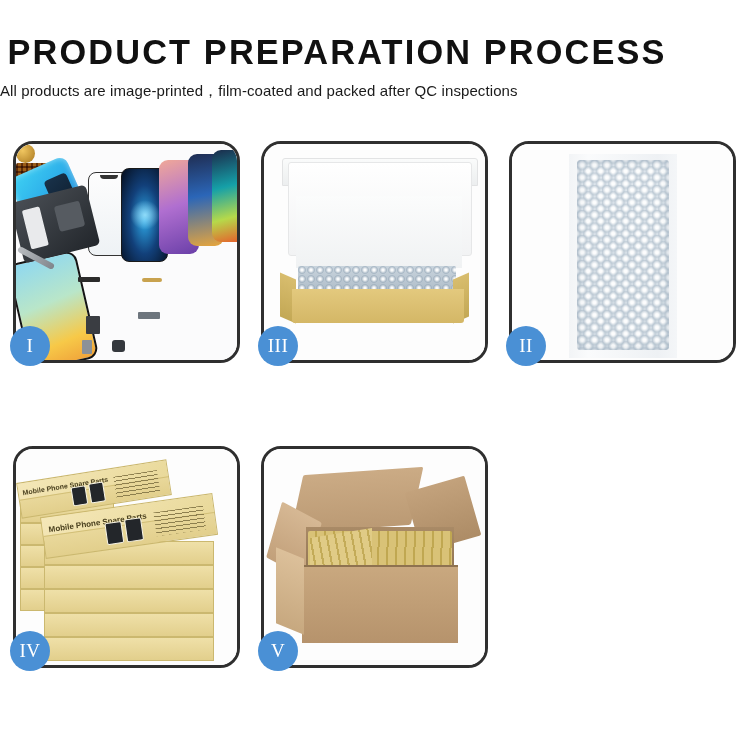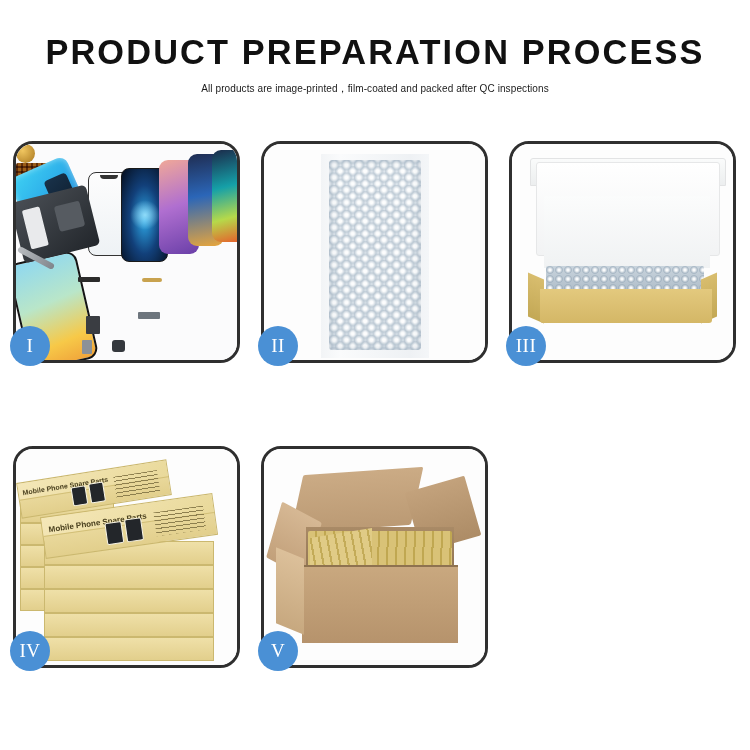--- a/index.html
+++ b/index.html
@@ -5,31 +5,31 @@
   html,body{margin:0;padding:0;}
   body{
     width:750px;height:750px;
     background:#ffffff;
     font-family:"Liberation Sans",sans-serif;
     overflow:hidden;
   }
   .page{position:relative;width:750px;height:750px;}
 
   
-  .header{padding-top:34px;text-align:center;}
+  .header{padding-top:34px;}
   .title{
     font-family:"Liberation Sans",sans-serif;
     font-size:35px;font-weight:700;color:#111111;
     letter-spacing:2.2px;line-height:1;
     transform:scaleX(0.98);
   }
   .subtitle{
     margin-top:13px;
     font-family:"Liberation Sans",sans-serif;
-    font-size:10px;font-weight:400;color:#1a1a1a;
+    font-size:15px;font-weight:400;color:#1a1a1a;
     letter-spacing:.1px;
   }
 
   
   .grid{
     position:absolute;left:13px;top:141px;
     width:724px;
     display:grid;
     grid-template-columns:repeat(3,227px);
     grid-template-rows:222px 222px;
@@ -330,37 +330,37 @@
         <div class="part" style="left:66px;top:196px;width:10px;height:14px;background:#8b9197;"></div>
         <div class="part" style="left:96px;top:196px;width:13px;height:12px;background:#34383d;border-radius:3px;"></div>
         <div class="board"></div>
         <div class="tool"></div>
       </div>
       <div class="badge">I</div>
     </div>
 
     <div class="panel">
       <div class="scene">
-        <div class="bw-sheet"></div>
-        <div class="bw-bubbles"></div>
-      </div>
-      <div class="badge">II</div>
-    </div>
-
-    <div class="panel">
-      <div class="scene">
         <div class="p3-lidflap"></div>
         <div class="p3-lid"></div>
         <div class="p3-inner"></div>
         <div class="p3-bubbles"></div>
         <div class="p3-left"></div>
         <div class="p3-right"></div>
         <div class="p3-front"></div>
       </div>
       <div class="badge">III</div>
+    </div>
+
+    <div class="panel">
+      <div class="scene">
+        <div class="bw-sheet"></div>
+        <div class="bw-bubbles"></div>
+      </div>
+      <div class="badge">II</div>
     </div>
 
     <div class="panel">
       <div class="scene">
         <div class="stack">
 
           <div class="sbox" style="left:4px;top:52px;width:92px;height:20px;"></div>
           <div class="sbox" style="left:4px;top:74px;width:92px;height:20px;"></div>
           <div class="sbox" style="left:4px;top:96px;width:92px;height:20px;"></div>
           <div class="sbox" style="left:4px;top:118px;width:92px;height:20px;"></div>

